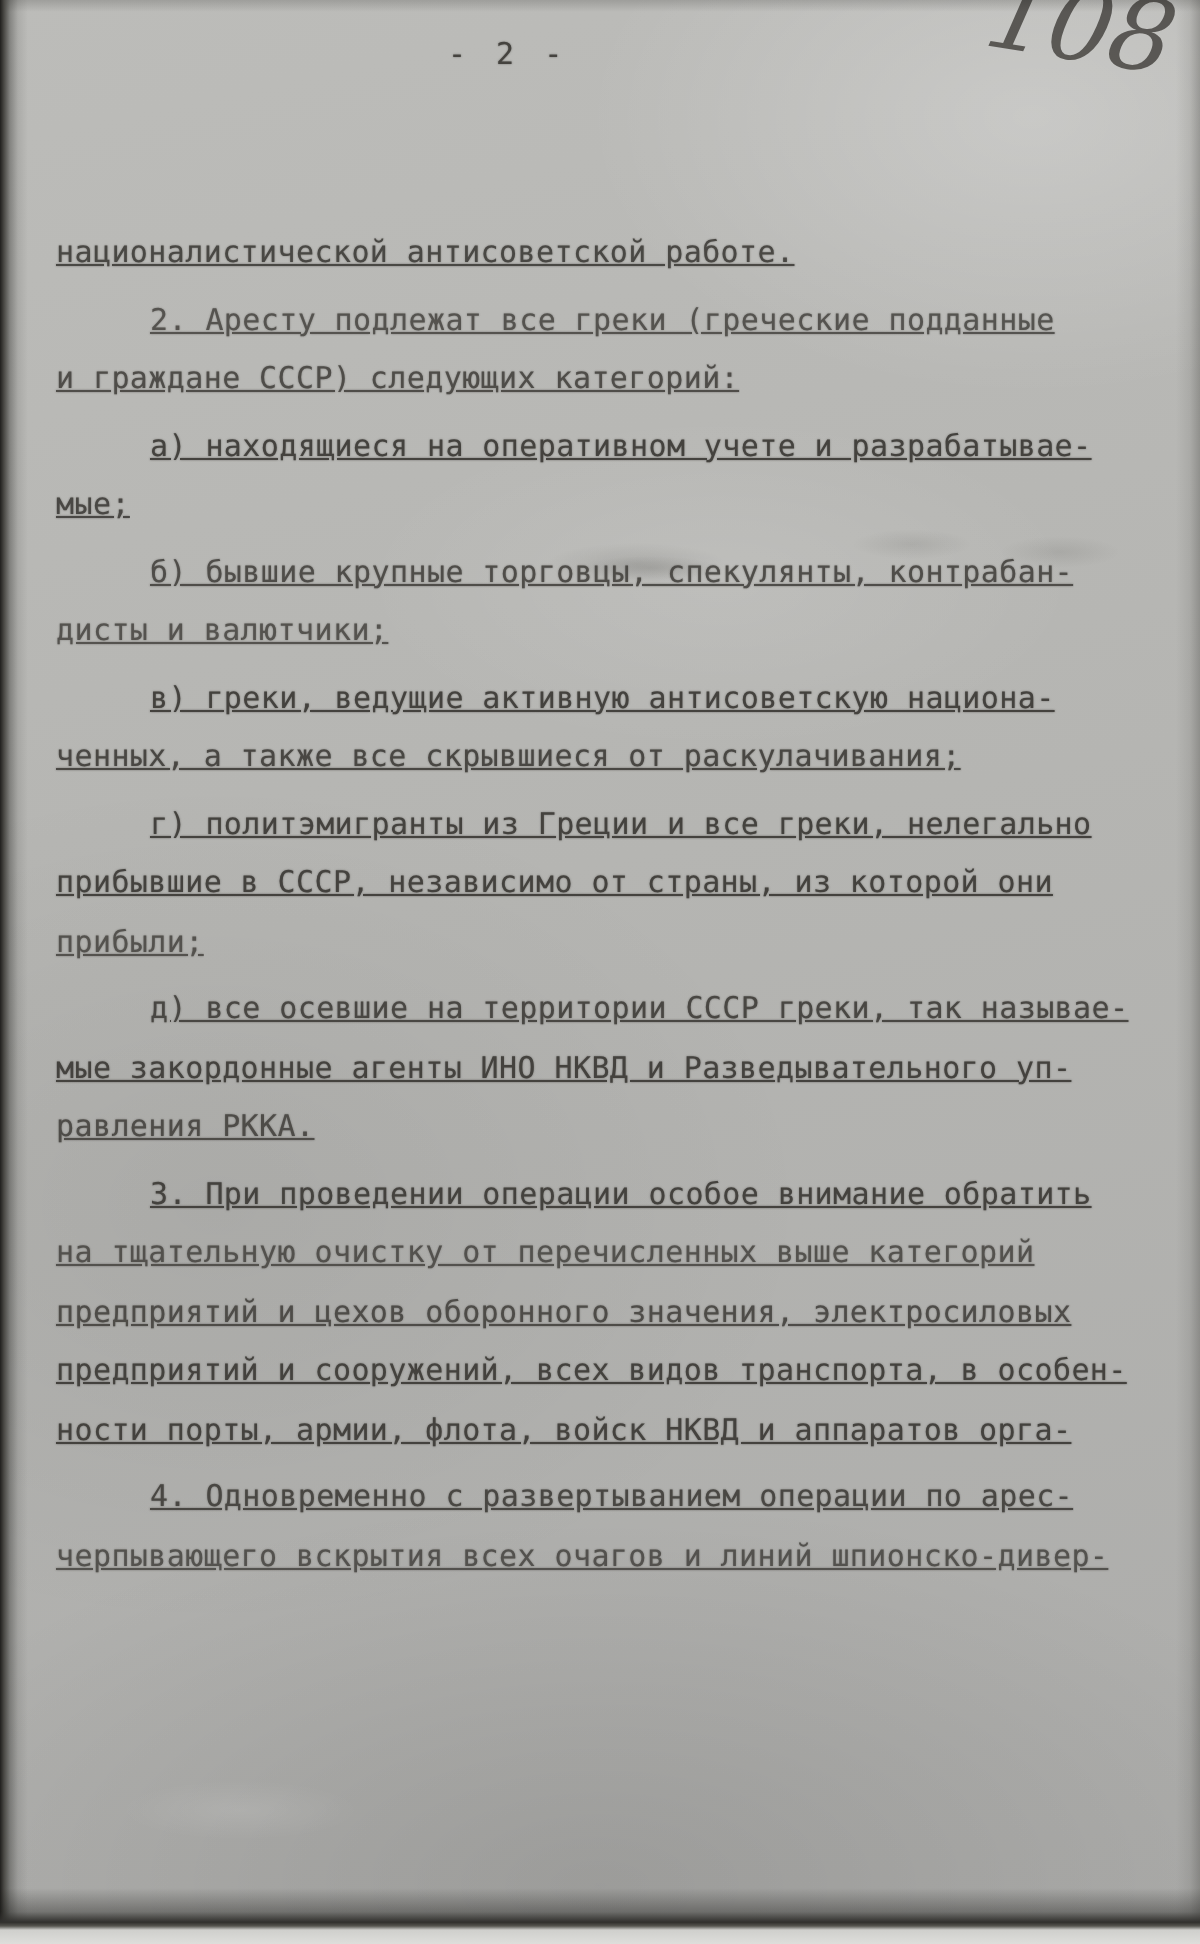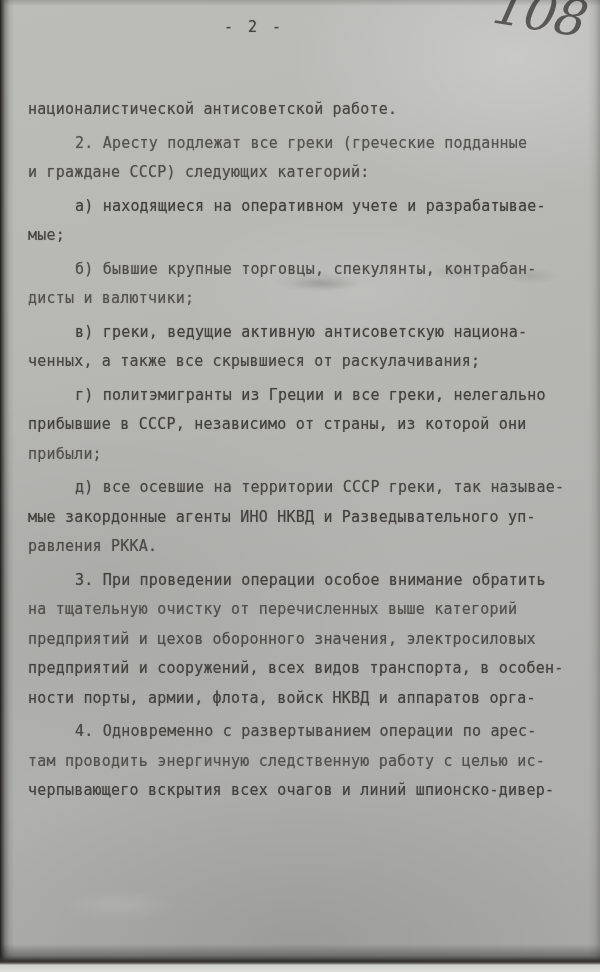--- a/index.html
+++ b/index.html
@@ -50,24 +50,25 @@
   }
   
   .pagenum {
     position: absolute; left: 224px; top: 18px;
     font-size: 15px; letter-spacing: 3px;
     color: #45433f;
     text-shadow: 0 0 1px rgba(58,56,52,0.6);
   }
   
   .docbody {
-    position: absolute; left: 28px; top: 95px; width: 552px;
+    position: absolute; left: 28px; top: 112px; width: 552px;
     font-size: 15px; letter-spacing: 0.2px;
     color: #44423e;
     text-shadow: 0 0 1px rgba(58,56,52,0.55);
+    text-decoration: underline;
   }
   .ln { height: 29.5px; line-height: 29.5px; white-space: nowrap; }
   .ind { padding-left: 47px; }
   .ps { margin-top: 4px; }
   .ln:nth-child(3n)   { opacity: 0.90; }
   .ln:nth-child(4n+1) { opacity: 0.95; }
   .ln:nth-child(5n+2) { opacity: 0.85; }
   
   .smudge { position: absolute; pointer-events: none; }
   .smudge.s1 { left: 290px; top: 278px; width: 70px; height: 12px;
@@ -101,21 +102,20 @@
     <div class="ln">прибыли;</div>
     <div class="ln ind ps">д) все осевшие на территории СССР греки, так называе-</div>
     <div class="ln">мые закордонные агенты ИНО НКВД и Разведывательного уп-</div>
     <div class="ln">равления РККА.</div>
     <div class="ln ind ps">3. При проведении операции особое внимание обратить</div>
     <div class="ln">на тщательную очистку от перечисленных выше категорий</div>
     <div class="ln">предприятий и цехов оборонного значения, электросиловых</div>
     <div class="ln">предприятий и сооружений, всех видов транспорта, в особен-</div>
     <div class="ln">ности порты, армии, флота, войск НКВД и аппаратов орга-</div>
     <div class="ln ind ps">4. Одновременно с развертыванием операции по арес-</div>
-    <div class="ln">там проводить энергичную следственную работу с целью ис-</div>
     <div class="ln">черпывающего вскрытия всех очагов и линий шпионско-дивер-</div>
   </div>
 
   <div class="smudge s1"></div>
   <div class="smudge s2"></div>
   <div class="smudge s3"></div>
 
   <div class="edge-top"></div>
   <div class="edge-left"></div>
   <div class="edge-right"></div>

